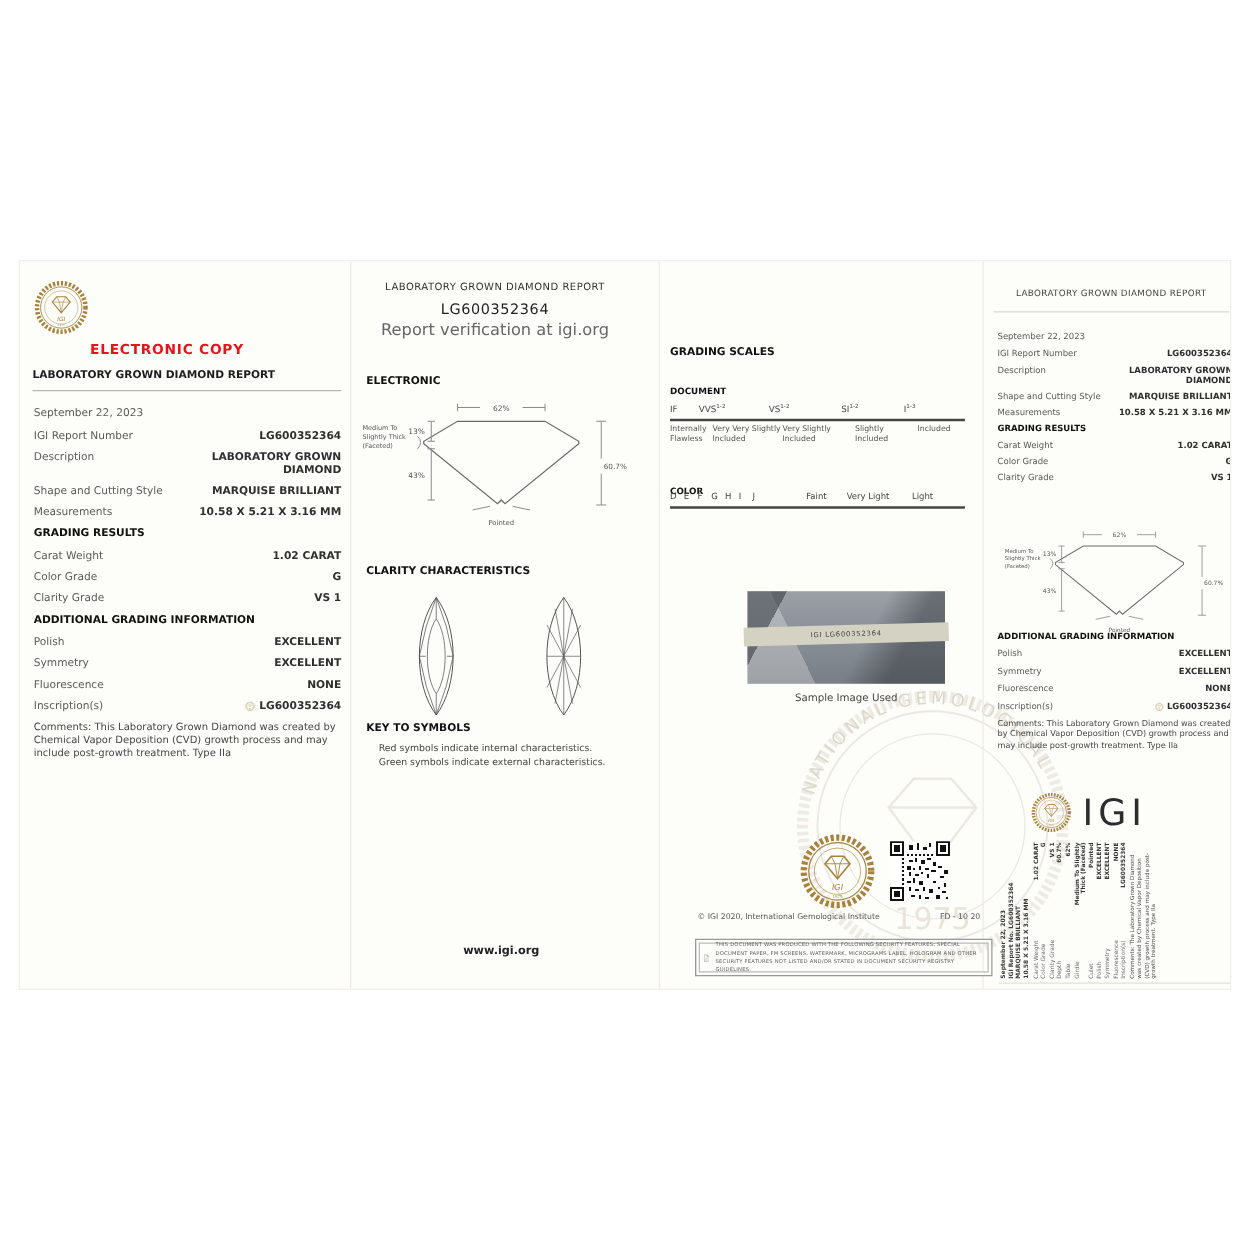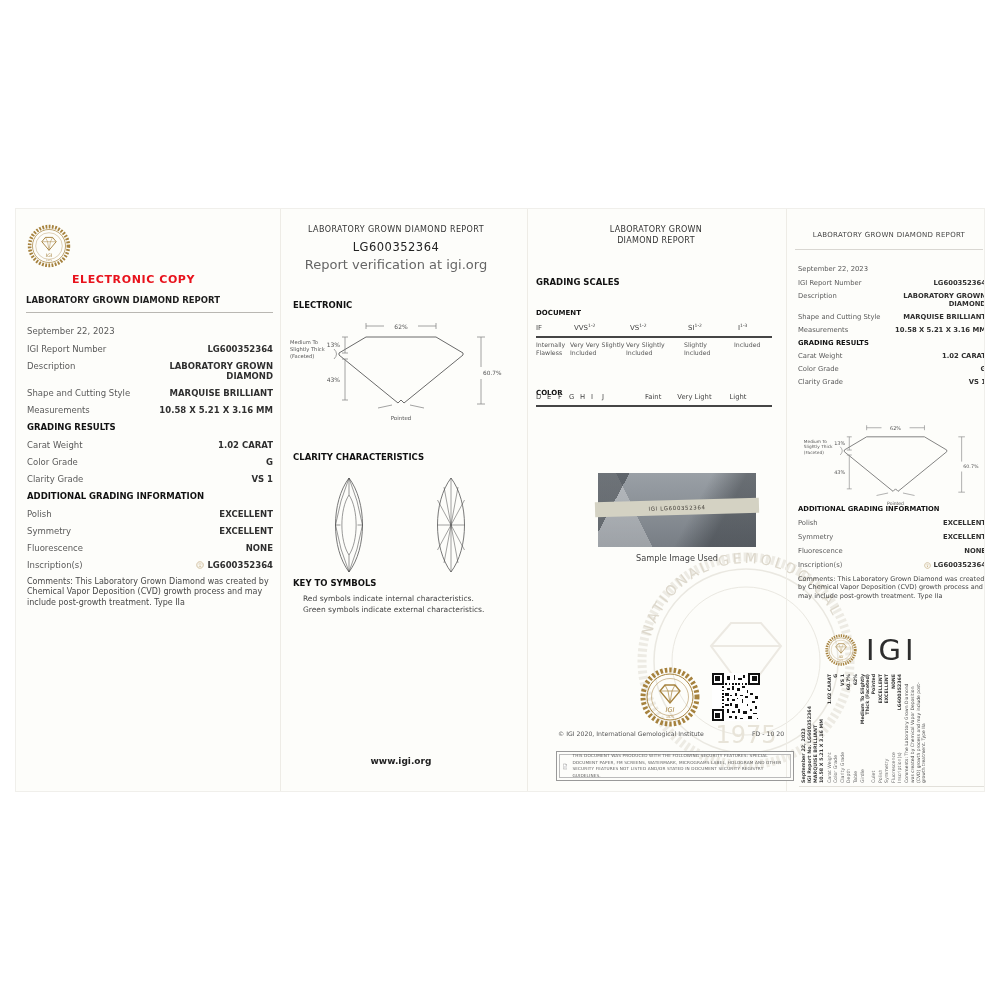--- a/index.html
+++ b/index.html
@@ -45,21 +45,21 @@
   .p2-web { position:absolute; left:270px; top:547px; width:230px; text-align:center;
             font-size:9px; font-weight:bold; color:#222; }
 
   
   .p3-head { position:absolute; left:520px; top:16px; width:240px; text-align:center;
              font-size:8px; color:#333; line-height:1.35; letter-spacing:.3px; }
   .p3-gs { position:absolute; left:520px; top:68px; font-size:8.5px; font-weight:bold; color:#111; }
   .p3-cl { position:absolute; left:520px; top:100px; font-size:7px; font-weight:bold; color:#111; }
   .scale { position:absolute; left:520px; width:236px; }
   .scale .grades { display:flex; font-size:7px; color:#444; }
-  .scale .grades span.c0{width:38px}.scale .grades span.c1{width:56px}.scale .grades span.c2{width:58px}
+  .scale .grades span.c0{width:23px}.scale .grades span.c1{width:56px}.scale .grades span.c2{width:58px}
   .scale .grades span.c3{width:50px}.scale .grades span.c4{width:34px}
   .scale sup { font-size:4.5px; }
   .scale .bar { border-top:2px solid #454545; margin-top:4px; }
   .scale .descs { display:flex; font-size:6.2px; color:#555; line-height:1.25; margin-top:3px; }
   .scale .descs span.c0{width:34px}.scale .descs span.c1{width:56px}.scale .descs span.c2{width:58px}
   .scale .descs span.c3{width:50px}.scale .descs span.c4{width:34px}
   .p3-color-h { position:absolute; left:520px; top:168px; font-size:7px; font-weight:bold; color:#111;margin-top:12px; }
   .colorrow { position:absolute; left:520px; top:184px; width:236px; }
   .colorrow .letters { display:flex; font-size:6.8px; color:#444; align-items:baseline; }
   .colorrow .letters .lt { width:11px; }
@@ -262,24 +262,20 @@
                  M135 50 L121.5 75 M135 50 L148.5 75 M135 50 L128 12 M135 50 L142 12 M135 50 L128 88 M135 50 L142 88" stroke-width="0.55"></path>
       </g>
     </svg>
     <div class="p2-key-h">KEY TO SYMBOLS</div>
     <div class="p2-key">
       <div>Red symbols indicate internal characteristics.</div>
       <div>Green symbols indicate external characteristics.</div>
     </div>
     <div class="p2-web">www.igi.org</div>
 
-    <div class="p3-head">
-      <div>LABORATORY GROWN</div>
-      <div>DIAMOND REPORT</div>
-    </div>
     <div class="p3-gs">GRADING SCALES</div>
     <div class="p3-cl">DOCUMENT</div>
 
     <div class="scale" style="top:114px">
       <div class="grades">
         <span class="c0"><span>IF</span><sup></sup></span>
         <span class="c1"><span>VVS</span><sup>1-2</sup></span>
         <span class="c2"><span>VS</span><sup>1-2</sup></span>
         <span class="c3"><span>SI</span><sup>1-2</sup></span>
         <span class="c4"><span>I</span><sup>1-3</sup></span>

